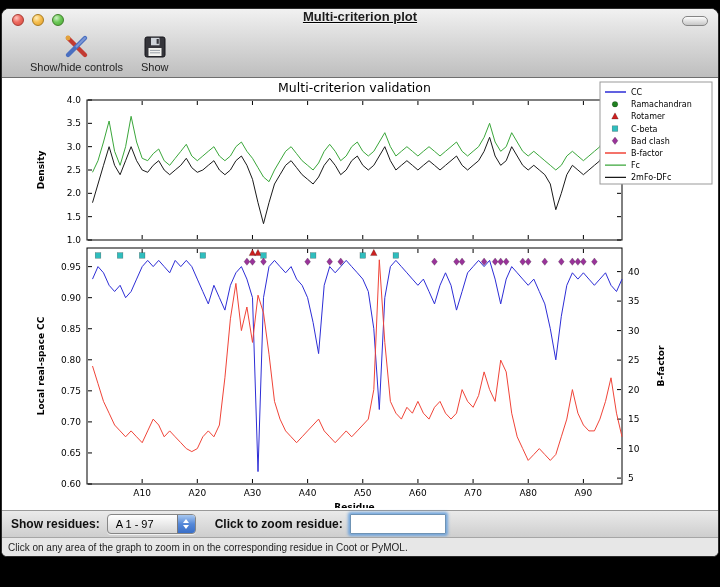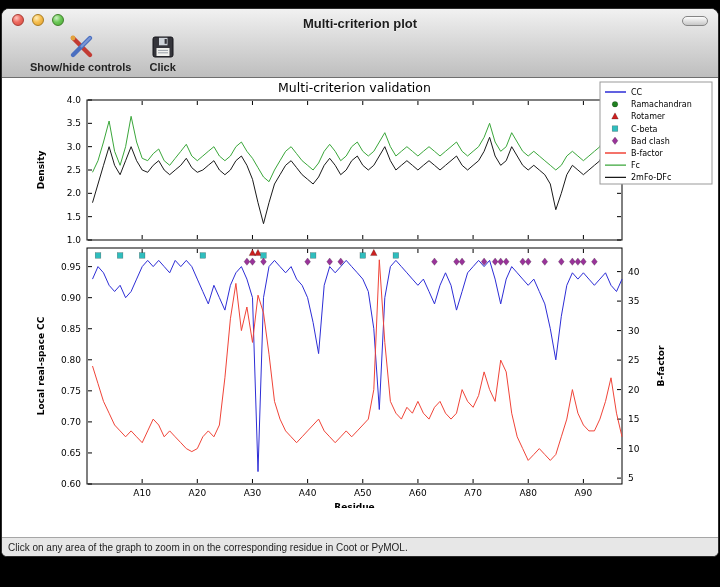--- a/index.html
+++ b/index.html
@@ -9,32 +9,32 @@
   }
   .window{
     position:absolute;left:1px;top:8px;width:716px;height:547px;
     border:1px solid #2b2b2b;border-radius:8px 8px 6px 6px;
     background:#fff;overflow:hidden;box-shadow:0 12px 30px rgba(0,0,0,.65);
   }
   .chrome{
     height:68px;border-bottom:1px solid #6f6f6f;position:relative;
     background:linear-gradient(180deg,#f1f1f1 0%,#dadada 45%,#bebebe 100%);
   }
-  .titlebar{height:22px;position:relative;display:flex;align-items:flex-end;justify-content:center;}
+  .titlebar{height:22px;position:relative;display:flex;align-items:flex-start;justify-content:center;text-decoration:underline;}
   .title{font-size:13px;font-weight:bold;color:#1c1c1c;text-shadow:0 1px 0 rgba(255,255,255,.6);}
   .lights{position:absolute;left:10px;top:5px;display:flex;gap:8px;}
   .light{width:12px;height:12px;border-radius:50%;box-sizing:border-box;}
   .light.red{background:radial-gradient(circle at 35% 30%,#ffc5c0,#ee6a5f 45%,#d34a3e);border:1px solid #a83a33;}
   .light.yellow{background:radial-gradient(circle at 35% 30%,#ffeebc,#f6bf4f 45%,#df9b2d);border:1px solid #a87c20;}
   .light.green{background:radial-gradient(circle at 35% 30%,#ccf0c3,#6cc958 45%,#4aa534);border:1px solid #3e7f29;}
   .lozenge{
     position:absolute;right:10px;top:7px;width:24px;height:8px;border-radius:5px;
     border:1px solid #858585;background:linear-gradient(#fdfdfd,#c7c7c7);
   }
-  .toolbar{display:flex;align-items:flex-start;gap:18px;padding:2px 0 0 28px;font-weight:bold;}
+  .toolbar{display:flex;align-items:flex-start;gap:18px;padding:2px 0 0 28px;}
   .tool{display:flex;flex-direction:column;align-items:center;gap:1px;cursor:default;}
   .tool .icon{height:27px;display:flex;align-items:center;justify-content:center;}
   .tool .label{font-size:11px;color:#242424;white-space:nowrap;}
   .content{position:absolute;top:69px;left:0;right:0;bottom:46px;background:#fff;padding-left:32px;}
   .figure{position:absolute;left:0;top:0;width:714px;height:430px;}
   .controlsbar{
     position:absolute;left:0;right:0;bottom:19px;height:27px;box-sizing:border-box;
     border-top:1px solid #999;display:flex;align-items:center;gap:7px;padding-left:9px;
     background:linear-gradient(#eaeaea,#cecece);
   }
@@ -95,21 +95,21 @@
         <div class="icon">
           <svg width="24" height="24" viewBox="0 0 24 24">
             <rect x="2" y="2" width="20" height="20" rx="2" fill="#35353b" stroke="#15151a" stroke-width="1"></rect>
             <rect x="8" y="2.8" width="8.5" height="7.5" fill="#cfd4da"></rect>
             <rect x="13.6" y="4" width="2.2" height="4.8" fill="#35353b"></rect>
             <rect x="5.5" y="13" width="13" height="8" fill="#f1f1ee"></rect>
             <line x1="7" y1="15.4" x2="17" y2="15.4" stroke="#9aa0a8" stroke-width="1"></line>
             <line x1="7" y1="17.8" x2="17" y2="17.8" stroke="#9aa0a8" stroke-width="1"></line>
           </svg>
         </div>
-        <div class="label">Click</div>
+        <div class="label">Show</div>
       </div>
     </div>
   </div>
 
   <div class="content">
     <div class="figure">
       <svg id="figure-svg" width="714" height="430" viewBox="0 0 714 430">
           <rect x="85" y="22" width="535" height="140" fill="#fff" stroke="#000" stroke-width="1"></rect>
           <rect x="85" y="170" width="535" height="236" fill="#fff" stroke="#000" stroke-width="1"></rect>
           <text x="352.5" y="14" font-size="12.5" fill="#000" text-anchor="middle" font-family="&quot;DejaVu Sans&quot;, sans-serif" font-weight="normal">Multi-criterion validation</text>
@@ -265,18 +265,30 @@
           <line x1="603" x2="624" y1="75" y2="75" stroke="#f04438" stroke-width="1.3"></line>
           <text x="629" y="78" font-size="8" fill="#000" text-anchor="start" font-family="&quot;DejaVu Sans&quot;, sans-serif" font-weight="normal">B-factor</text>
           <line x1="603" x2="624" y1="87.19999999999999" y2="87.19999999999999" stroke="#3aa63a" stroke-width="1.3"></line>
           <text x="629" y="90.19999999999999" font-size="8" fill="#000" text-anchor="start" font-family="&quot;DejaVu Sans&quot;, sans-serif" font-weight="normal">Fc</text>
           <line x1="603" x2="624" y1="99.39999999999999" y2="99.39999999999999" stroke="#1a1a1a" stroke-width="1.3"></line>
           <text x="629" y="102.39999999999999" font-size="8" fill="#000" text-anchor="start" font-family="&quot;DejaVu Sans&quot;, sans-serif" font-weight="normal">2mFo-DFc</text>
         </svg>
     </div>
   </div>
 
+  <div class="controlsbar">
+    <span class="ctl-label">Show residues:</span>
+    <span class="popup">
+      <span class="value">A  1 - 97</span>
+      <span class="stepper">
+        <span class="tri-up"></span>
+          <span class="tri-down"></span>
+      </span>
+    </span>
+    <span class="ctl-label zoom">Click to zoom residue:</span>
+    <input class="zoom-input" type="text" value="" style="">
+  </div>
 
   <div class="statusbar">
     <span>Click on any area of the graph to zoom in on the corresponding residue in Coot or PyMOL.</span>
   </div>
 
 </div>
 
 </body></html>

